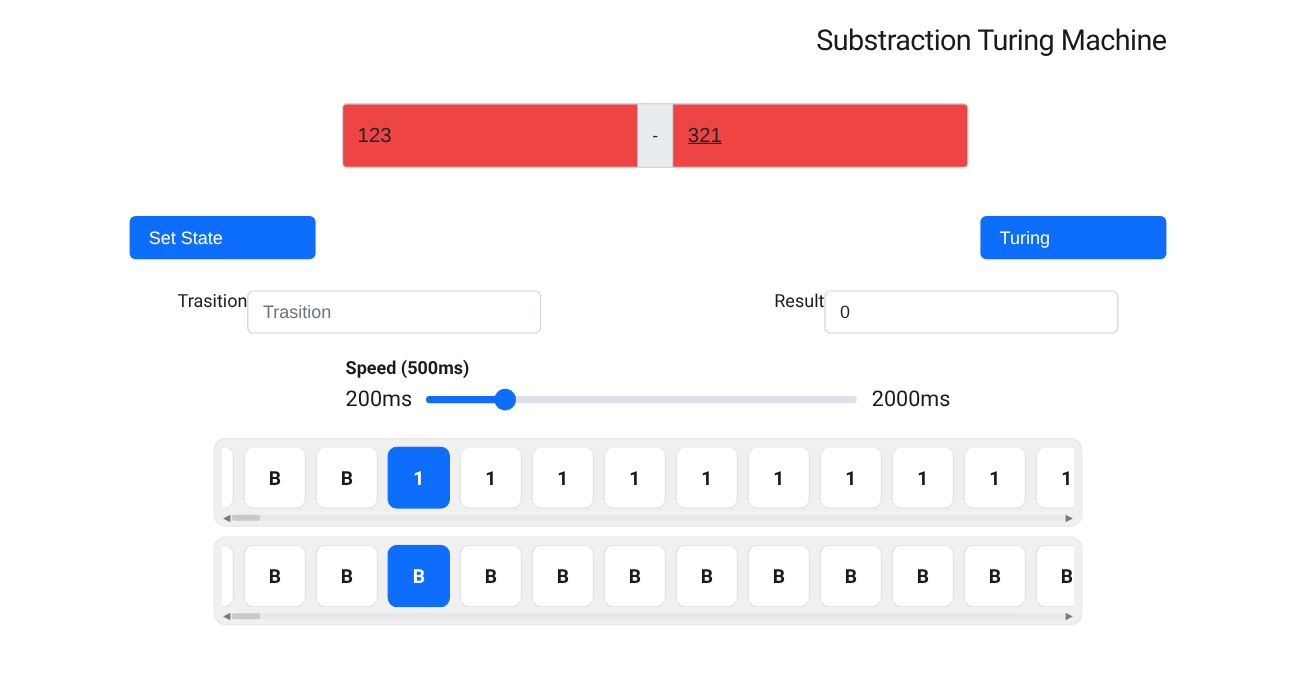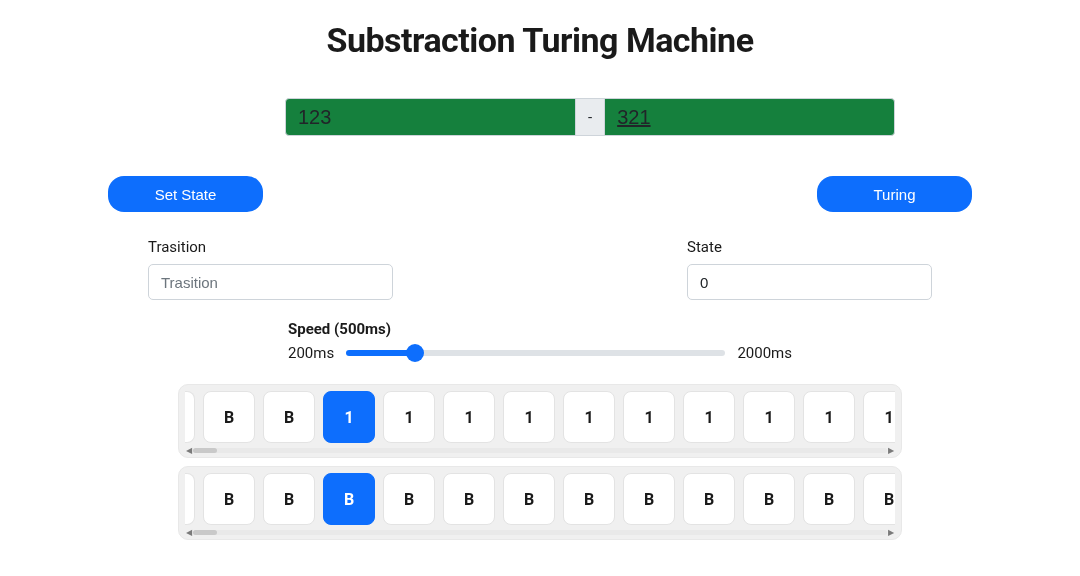--- a/index.html
+++ b/index.html
@@ -10,44 +10,44 @@
     width: 1080px;
     height: 576px;
     overflow: hidden;
   }
   .container {
     max-width: 880px;
     margin: 0 auto;
     padding: 20px 8px 0 8px;
   }
   h1 {
-    text-align: center;
-    font-weight: 700;
-    font-size: 34px;
+    text-align: right;
+    font-weight: 400;
+    font-size: 24px;
     letter-spacing: -0.5px;
     margin-bottom: 38px;
   }
   .operands {
     display: flex;
     justify-content: center;
     margin-bottom: 40px;
   }
   .input-group {
     display: flex;
     width: 510px;
   }
   .text-input {
     flex: 1;
     padding: 8px 12px;
-    font-size: 20px;
+    font-size: 17px;
     border: 1px solid #ced4da;
     border-radius: 4px;
-    background: #15803d;
+    background: #ef4444;
     color: #212529;
-    height: 38px;
+    height: 54px;
   }
   .text-input:first-child { border-top-right-radius: 0; border-bottom-right-radius: 0; }
   .text-input:last-child { border-top-left-radius: 0; border-bottom-left-radius: 0; text-decoration: underline; }
   .addon {
     display: flex;
     align-items: center;
     justify-content: center;
     padding: 0 12px;
     background: #e9ecef;
     border: 1px solid #ced4da;
@@ -58,51 +58,51 @@
   }
   .btn-row {
     display: flex;
     justify-content: space-between;
     margin-bottom: 26px;
   }
   .btn {
     background: #0d6efd;
     color: #fff;
     border: none;
-    border-radius: 16px;
+    border-radius: 5px;
     padding: 8px 16px;
     font-size: 15px;
     width: 155px;
     height: 36px;
     cursor: pointer;
-    text-align: center;
+    text-align: left;
   }
   .fields-row {
     display: flex;
     justify-content: space-between;
     padding: 0 40px;
     margin-bottom: 20px;
   }
-  .field { display: flex; flex-direction: column; }
+  .field { display: flex; }
   .field-label { font-size: 15px; margin-bottom: 8px; color: #1a1a1a; }
   .field-input {
     width: 245px;
     height: 36px;
     padding: 6px 12px;
     font-size: 15px;
     border: 1px solid #ced4da;
     border-radius: 5px;
     background: #fff;
     color: #212529;
   }
   .field-input::placeholder { color: #6c757d; }
   .speed-block { padding: 0 180px 14px 180px; }
   .speed-label { font-size: 15px; margin-bottom: 6px; font-weight: bold; }
   .speed-row { display: flex; align-items: center; gap: 12px; }
-  .speed-end { font-size: 15px; white-space: nowrap; }
+  .speed-end { font-size: 18px; white-space: nowrap; }
   .slider {
     flex: 1;
     -webkit-appearance: none;
     height: 6px;
     border-radius: 3px;
     background: #dee2e6;
     outline: none;
   }
   .slider::-webkit-slider-thumb {
     -webkit-appearance: none;
@@ -197,21 +197,21 @@
     <button class="btn">Set State</button>
     <button class="btn">Turing</button>
   </div>
 
   <div class="fields-row">
     <div class="field">
       <span class="field-label">Trasition</span>
       <input class="field-input" type="text" placeholder="Trasition" style="">
     </div>
     <div class="field">
-      <span class="field-label">State</span>
+      <span class="field-label">Result</span>
       <input class="field-input" type="text" value="0" style="">
     </div>
   </div>
 
   <div class="speed-block">
     <div class="speed-label">Speed (500ms)</div>
     <div class="speed-row">
       <span class="speed-end">200ms</span>
       <input type="range" class="slider" min="200" max="2000" value="500" style="background: linear-gradient(to right, rgb(13, 110, 253) 0%, rgb(13, 110, 253) 16.6667%, rgb(222, 226, 230) 16.6667%, rgb(222, 226, 230) 100%);">
       <span class="speed-end">2000ms</span>

